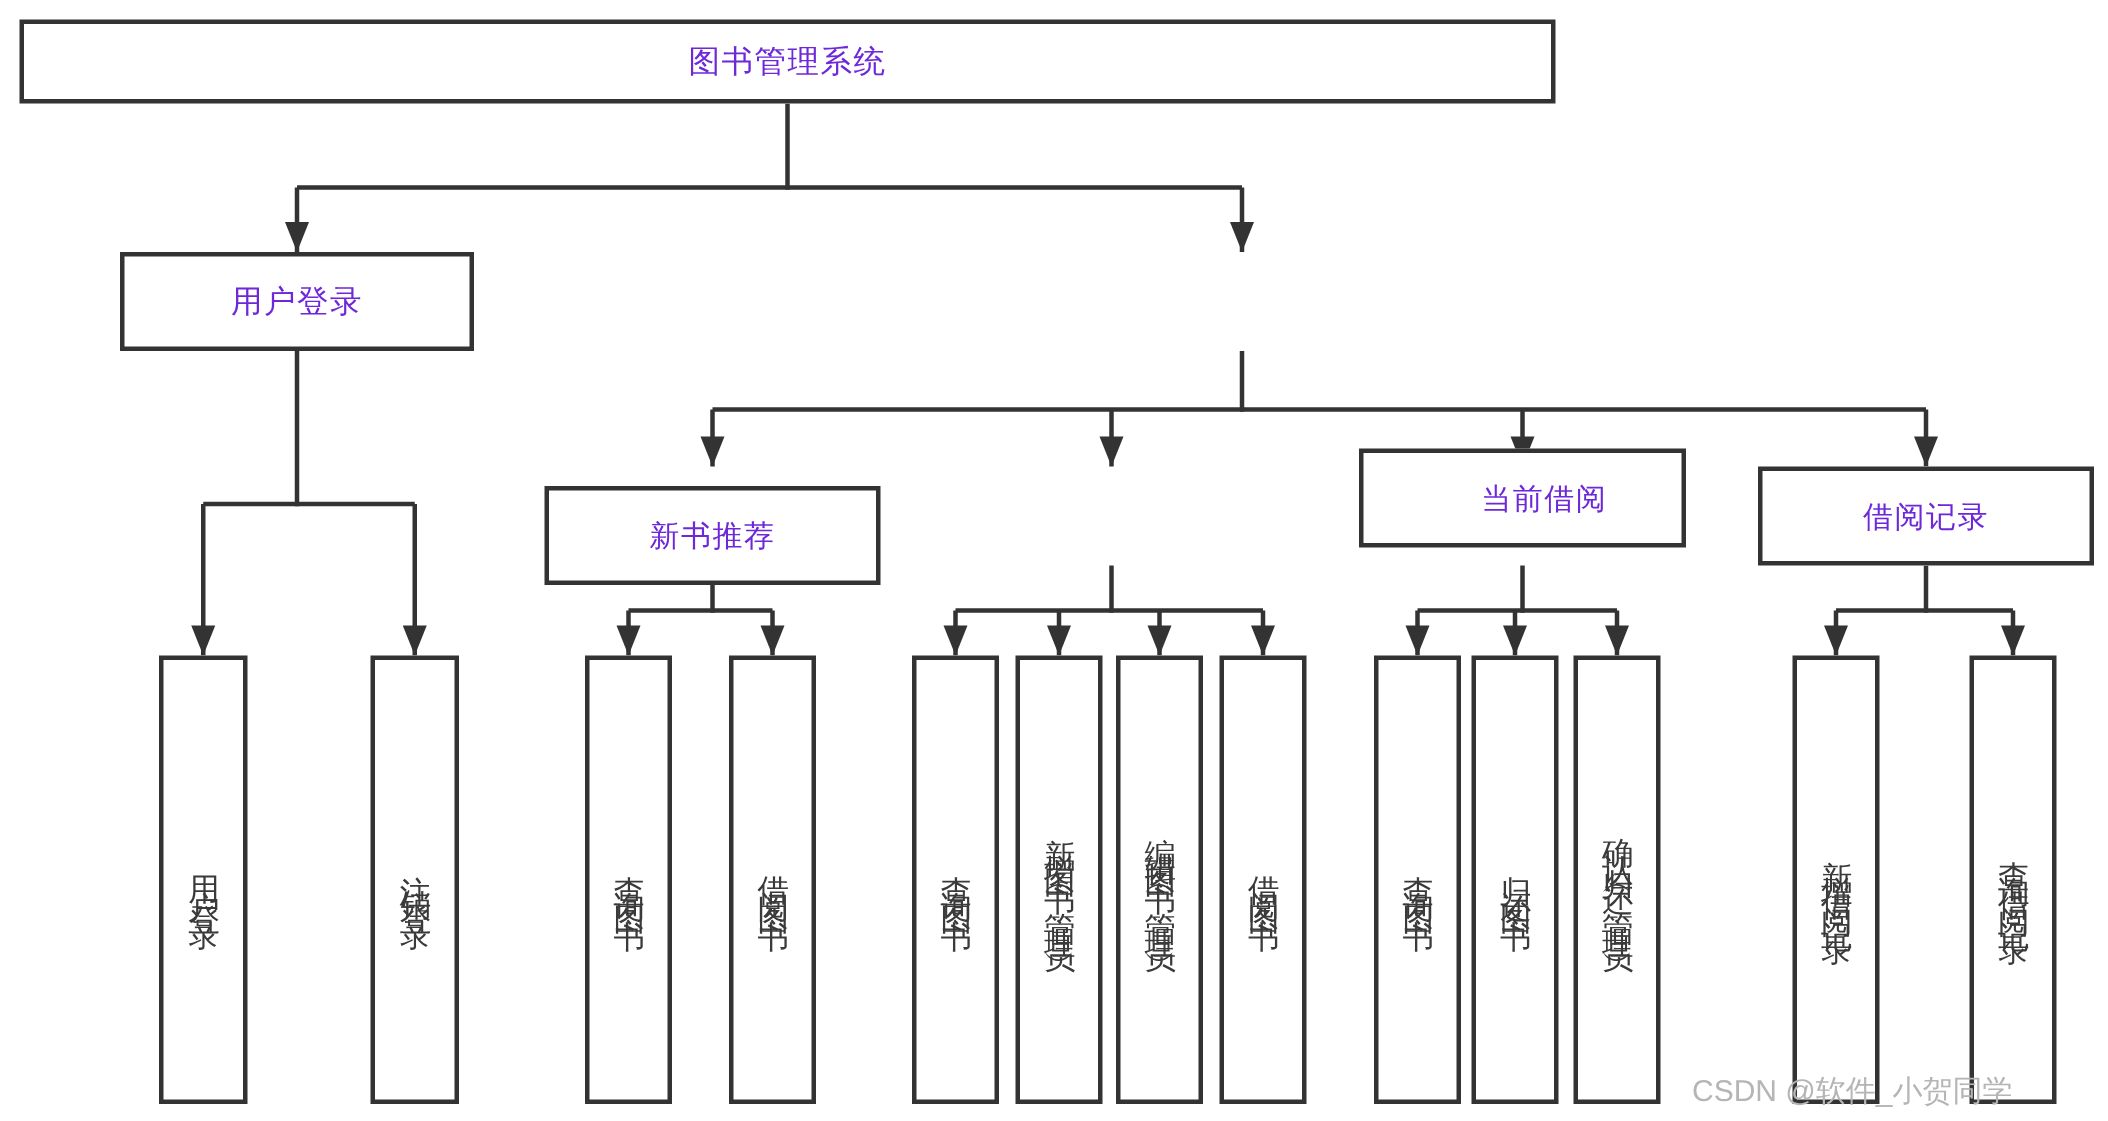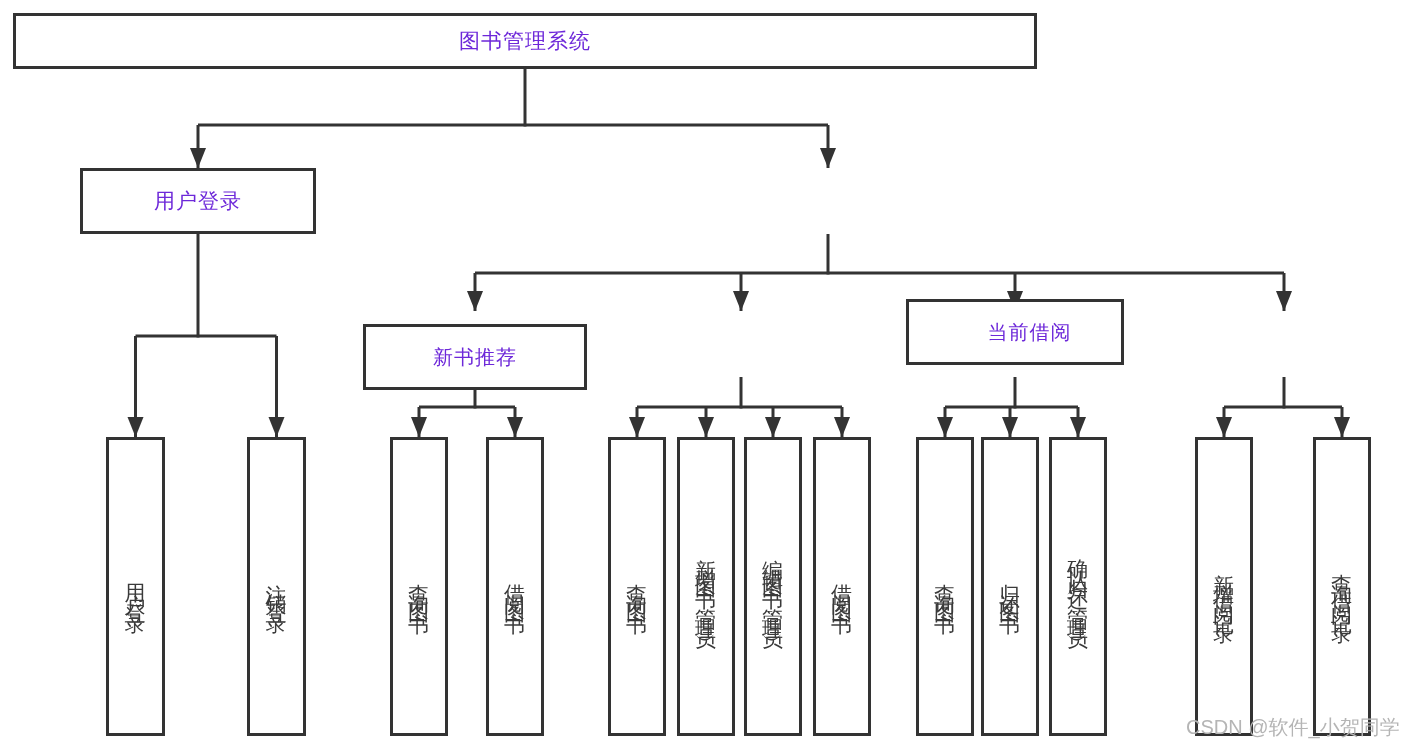--- a/index.html
+++ b/index.html
@@ -50,21 +50,21 @@
     writing-mode: vertical-rl;
     text-orientation: mixed;
     font-size: 21px;
     line-height: 1;
     letter-spacing: 10px;
     color: #3a3a3a;
     white-space: nowrap;
   }
   .watermark {
     position: absolute;
-    left: 1186px;
+    left: 1128px;
     top: 714px;
     font-size: 20px;
     color: #b5b5b5;
     white-space: nowrap;
     z-index: 5;
   }
   
   .n-root  { left: 13px;   top: 13px;  width: 1024px; height: 56px; }
   .n-user  { left: 80px;   top: 168px; width: 236px;  height: 66px; }
   .n-book  { left: 712px;  top: 168px; width: 233px;  height: 66px; }
@@ -139,20 +139,21 @@
       <line x1="1342" y1="407" x2="1342" y2="437" marker-end="url(#arrow)"></line>
     </g>
   </svg>
 
   <div class="node n-root">图书管理系统</div>
 
   <div class="node n-user">用户登录</div>
 
   <div class="node n-s1">新书推荐</div>
   <div class="node n-s3">当前借阅</div>
+  <div class="node n-s4">借阅记录</div>
 
   <div class="leaf l1">
     <span>用户登录</span>
   </div>
   <div class="leaf l2">
     <span>注销登录</span>
   </div>
 
   <div class="leaf l3">
     <span>查询图书</span>

